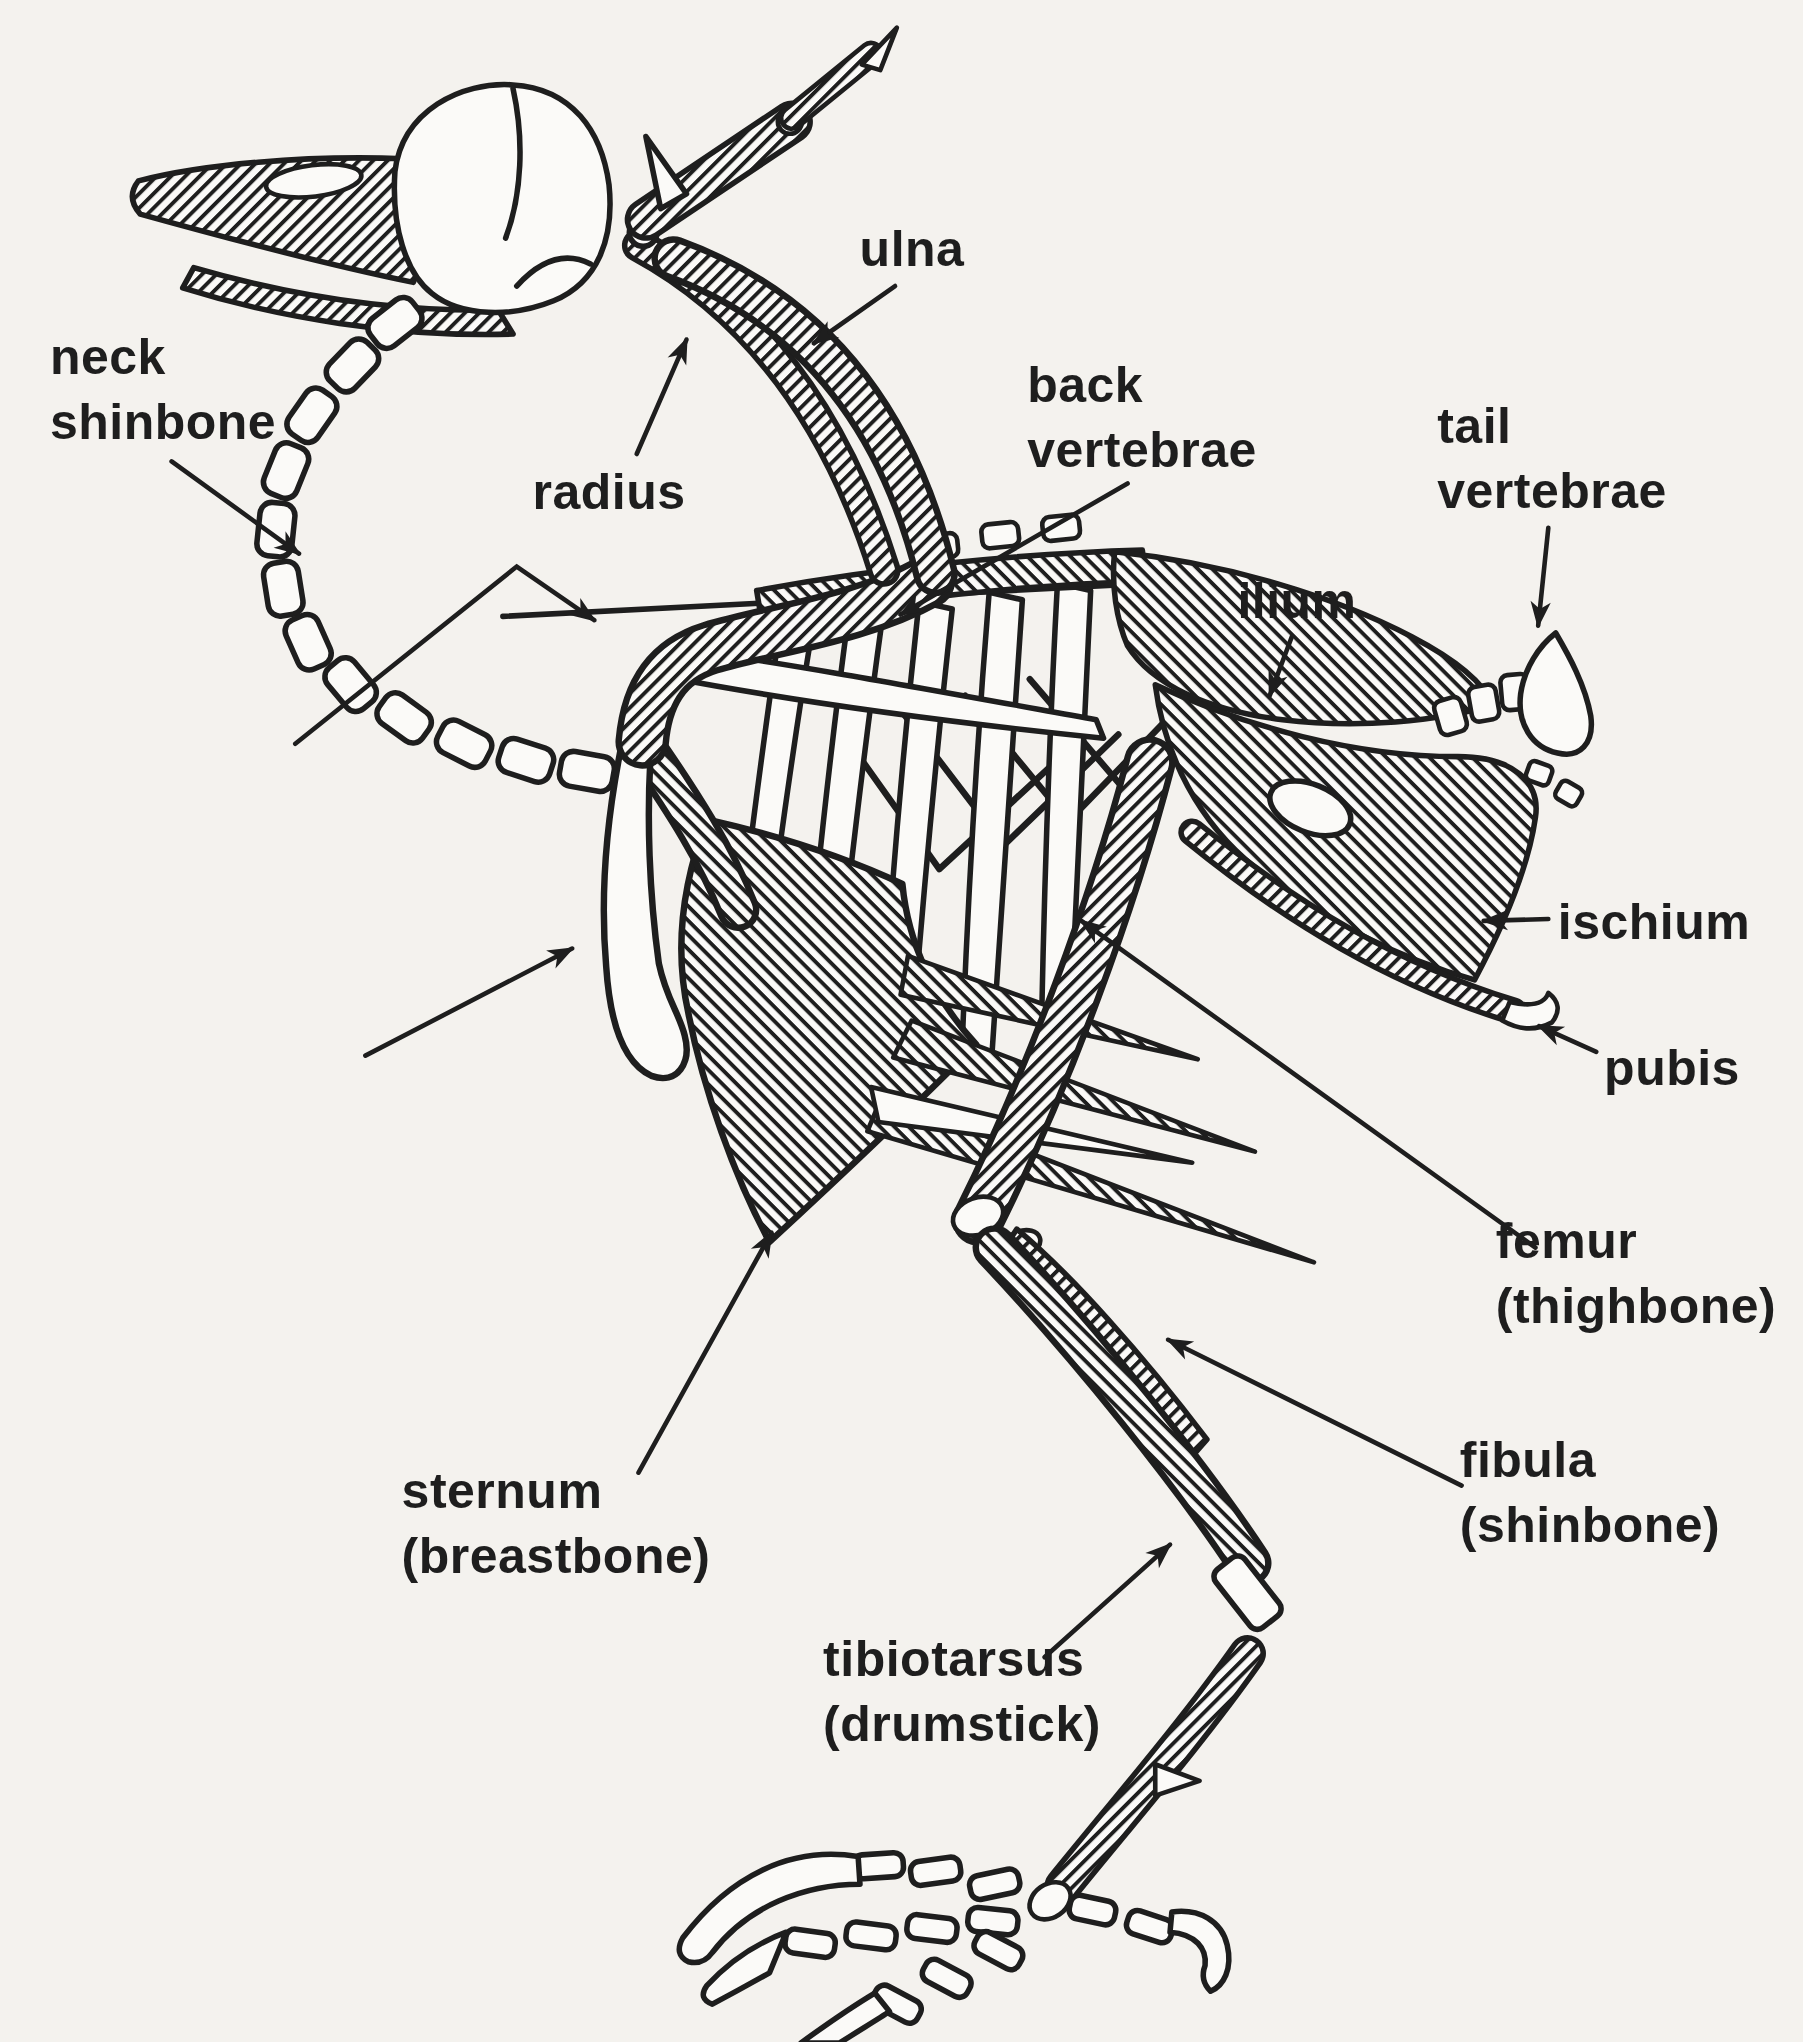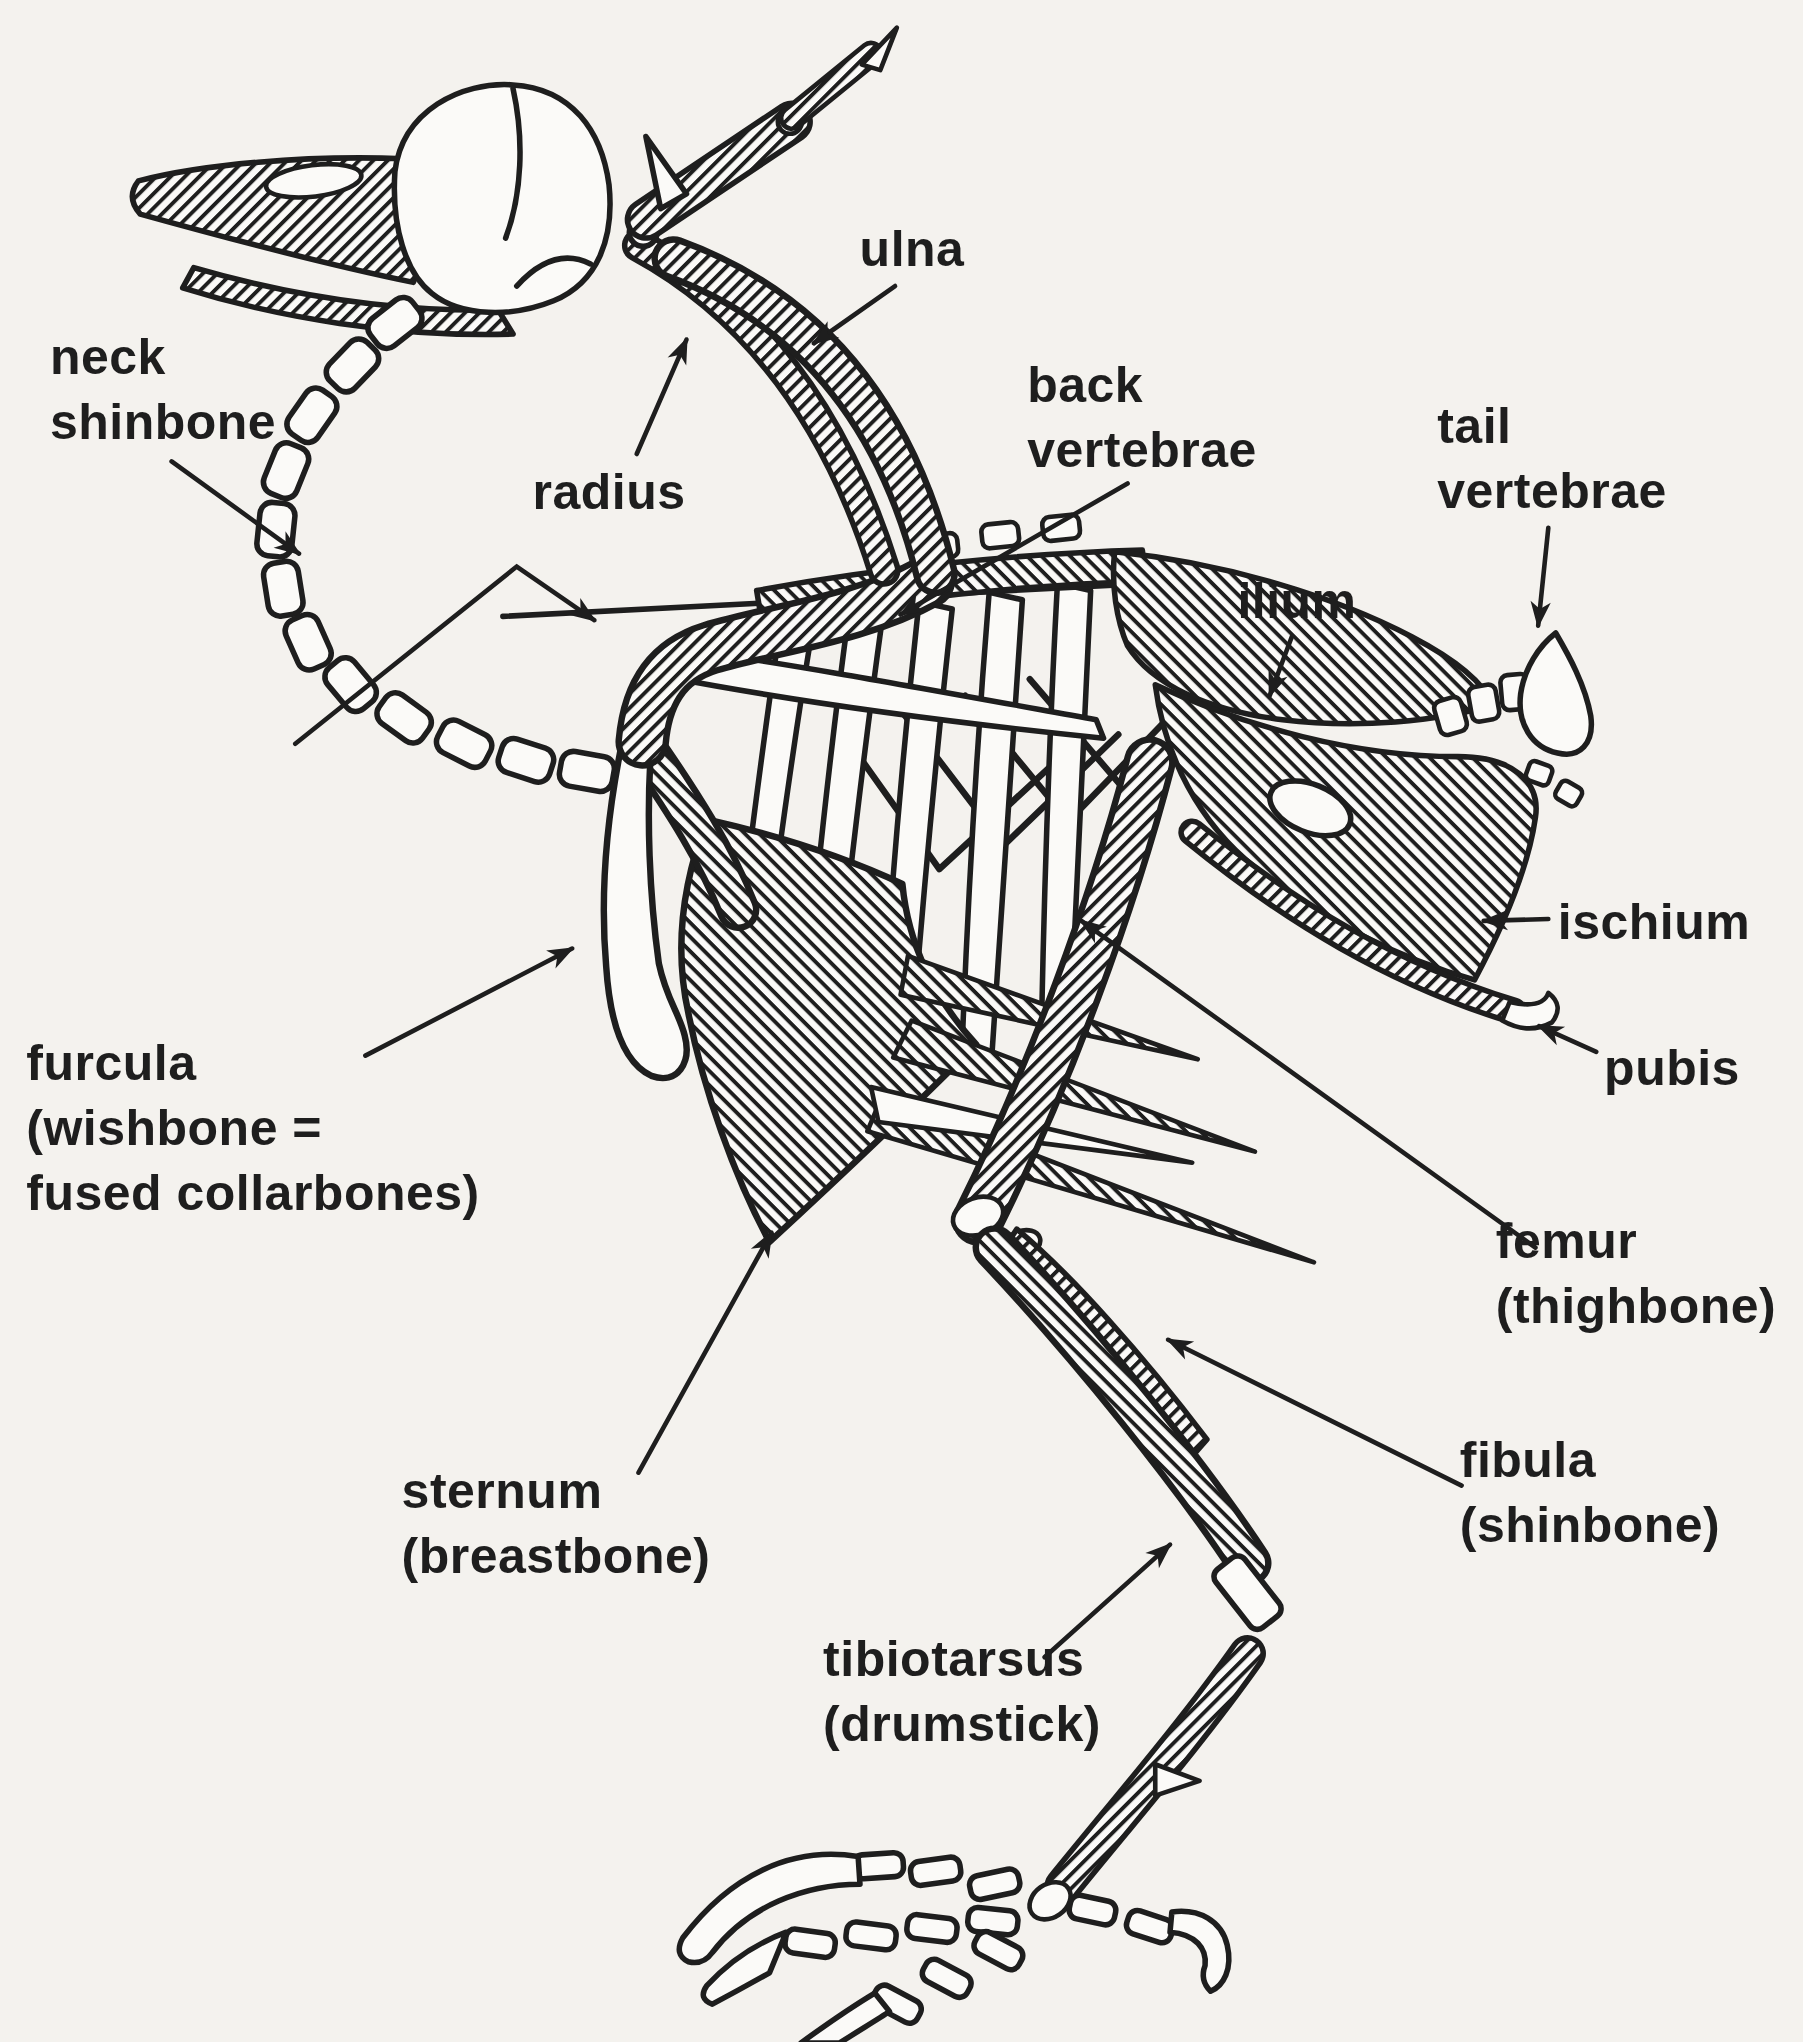--- a/index.html
+++ b/index.html
@@ -203,23 +203,20 @@
 
   <div class="lbl" style="left:163px;  top:325px;">neck
 shinbone</div>
   <div class="lbl" style="left:609px;  top:460px;">radius</div>
   <div class="lbl" style="left:912px;  top:217px;">ulna</div>
   <div class="lbl" style="left:1142px; top:353px;">back
 vertebrae</div>
   <div class="lbl" style="left:1552px; top:394px;">tail
 vertebrae</div>
   <div class="lbl" style="left:1297px; top:569px;">ilium</div>
-  <div class="lbl" style="left:253px;  top:1031px;">furcula
-(wishbone =
-fused collarbones)</div>
   <div class="lbl" style="left:1654px; top:890px;">ischium</div>
   <div class="lbl" style="left:1672px; top:1036px;">pubis</div>
   <div class="lbl" style="left:1636px; top:1209px;">femur
 (thighbone)</div>
   <div class="lbl" style="left:1558px; top:1428px;margin-left:32px;">fibula
 (shinbone)</div>
   <div class="lbl" style="left:556px;  top:1459px;">sternum
 (breastbone)</div>
   <div class="lbl" style="left:962px;  top:1627px;">tibiotarsus
 (drumstick)</div>

